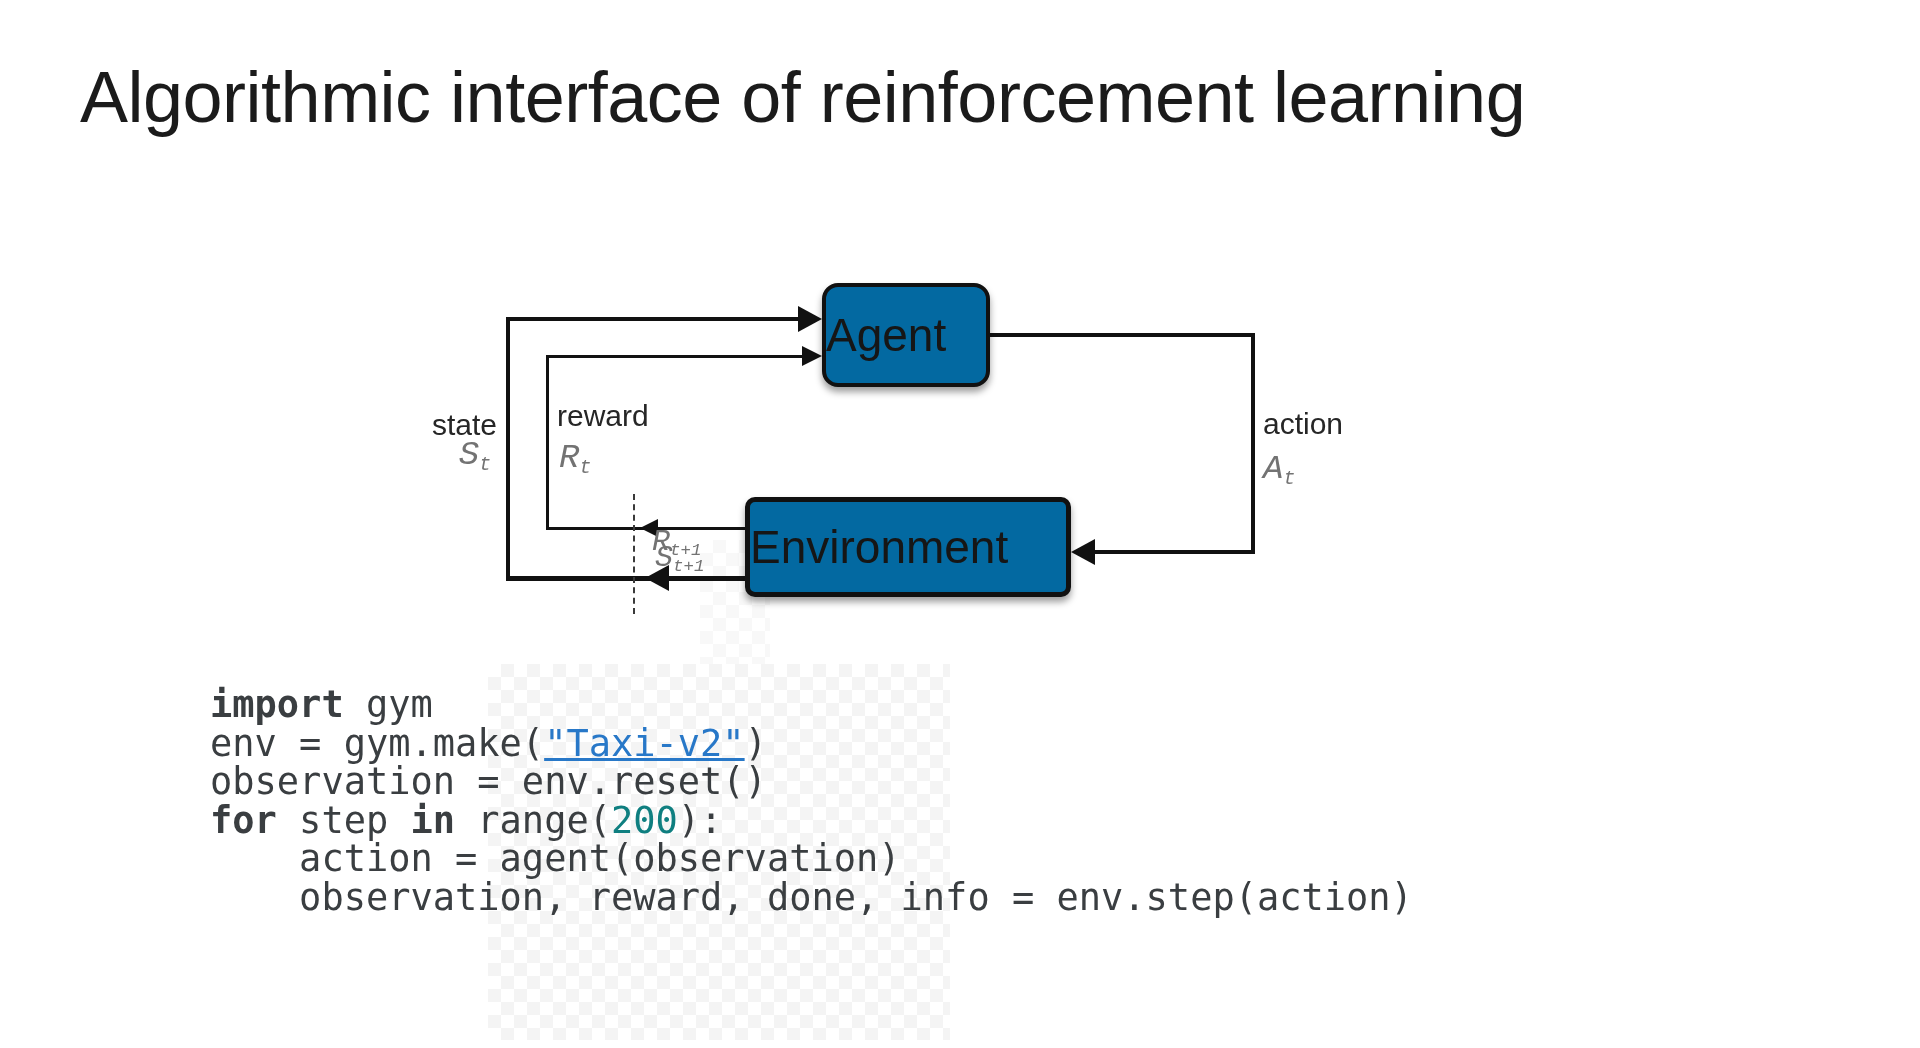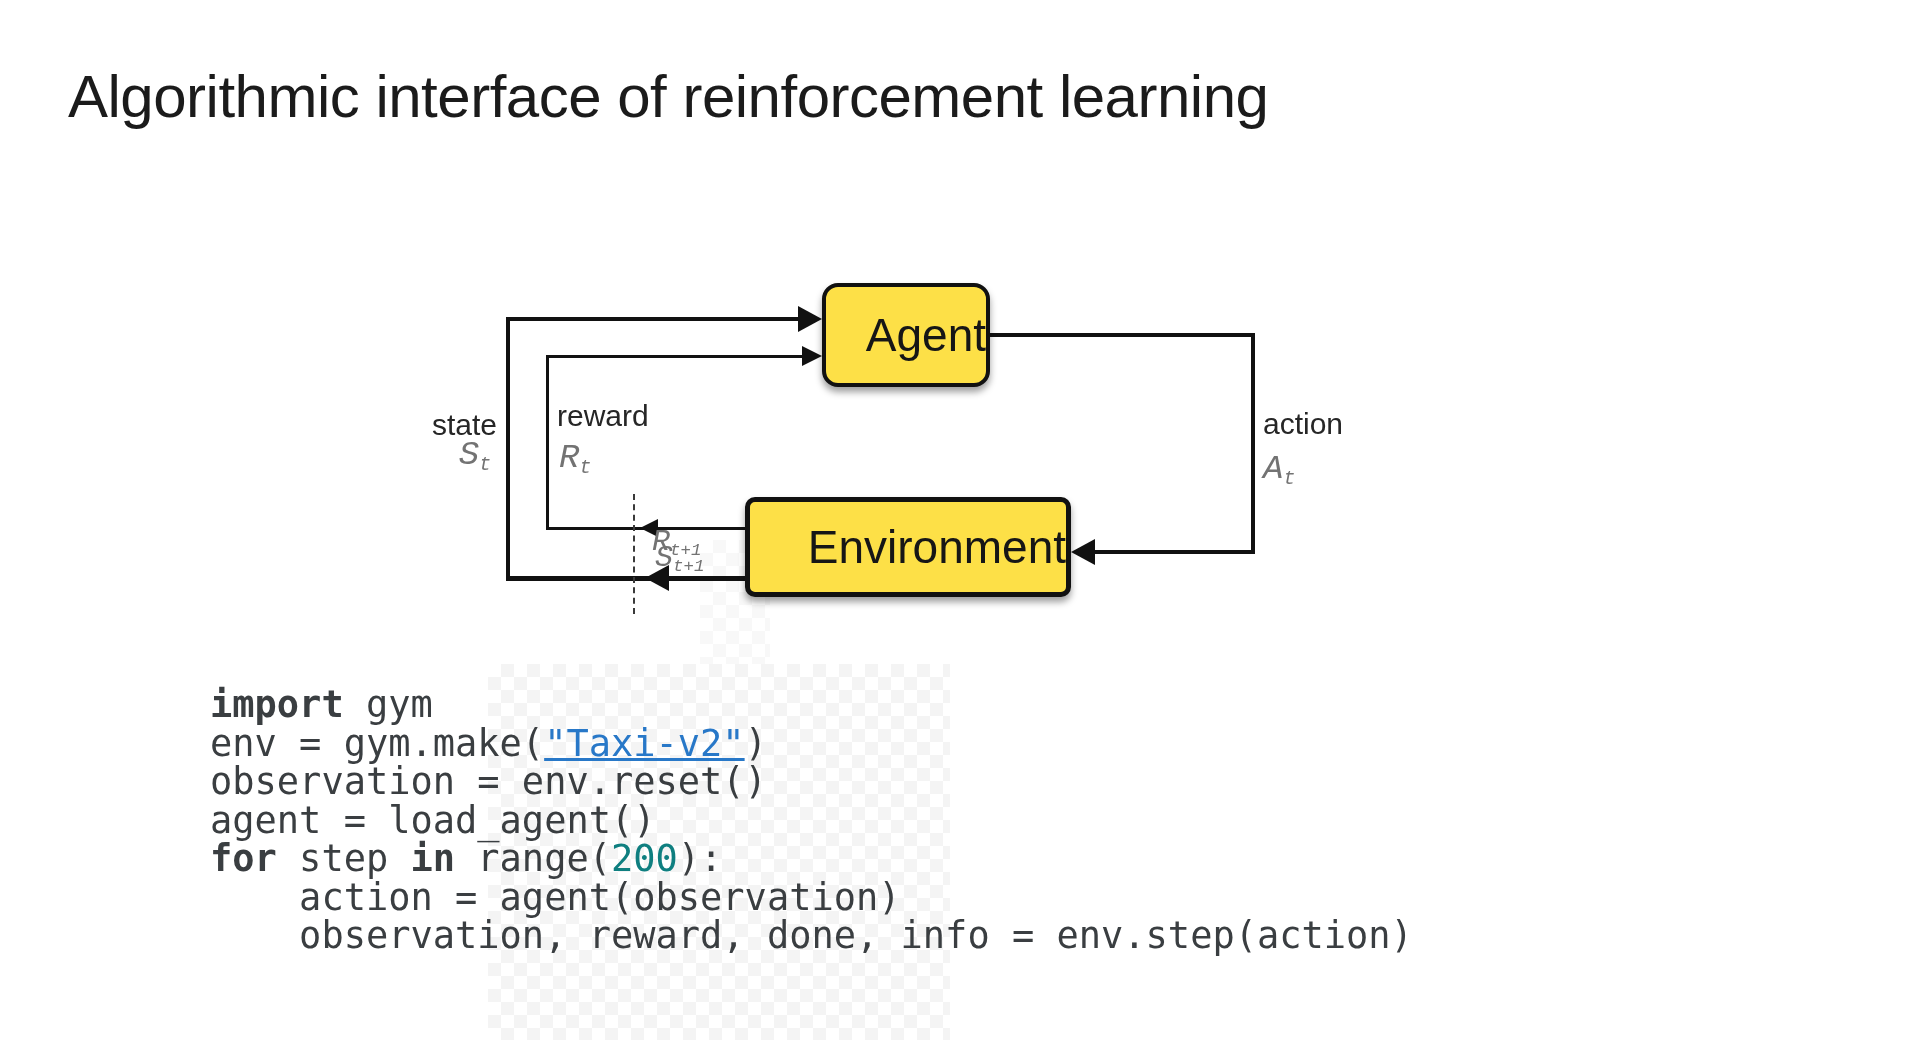--- a/index.html
+++ b/index.html
@@ -3,45 +3,45 @@
 <meta charset="utf-8">
 <style>
   html,body { margin:0; padding:0; background:#ffffff; }
   .slide {
     position:relative; width:1920px; height:1048px; background:#ffffff;
     overflow:hidden; font-family:"Liberation Sans", sans-serif;
   }
 
   
   .title {
-    position:absolute; left:68px; top:52px; margin:0;
-    font-size:60px; font-weight:400; letter-spacing:-0.5px;
+    position:absolute; left:80px; top:52px; margin:0;
+    font-size:72px; font-weight:400; letter-spacing:-0.5px;
     line-height:90px; color:var(--title-text,#1b1b1b); white-space:nowrap;
   }
 
   
   .checker {
     position:absolute;
     background: repeating-conic-gradient(rgba(0,0,0,0.045) 0% 25%, transparent 0% 50%);
     background-size:26px 26px;
   }
 
   
   .ln { position:absolute; background:var(--diagram-ink,#111); }
   .dashed { position:absolute; width:0; border-left:2px dashed #3a3a3a; }
   .arrow { position:absolute; width:0; height:0; }
   .ar-lg-r { border-top:13px solid transparent; border-bottom:13px solid transparent; border-left:24px solid var(--diagram-ink,#111); }
   .ar-md-r { border-top:10px solid transparent; border-bottom:10px solid transparent; border-left:20px solid var(--diagram-ink,#111); }
   .ar-sm-l { border-top:9px solid transparent; border-bottom:9px solid transparent; border-right:18px solid var(--diagram-ink,#111); }
   .ar-lg-l { border-top:13px solid transparent; border-bottom:13px solid transparent; border-right:24px solid var(--diagram-ink,#111); }
 
   .node {
-    position:absolute; box-sizing:border-box; background:#fde047;
+    position:absolute; box-sizing:border-box; background:#0369a1;
     border:4px solid var(--diagram-ink,#111); border-radius:16px;
-    display:flex; align-items:center; justify-content:flex-end;
+    display:flex; align-items:center; justify-content:flex-start;
     font-size:46px; color:#161616;
     box-shadow:0 5px 7px rgba(0,0,0,0.38);
   }
   .node.env { border-width:5px; border-radius:10px; }
 
   .dlabel { position:absolute; font-size:30px; color:#262626; white-space:nowrap; }
   .sym {
     position:absolute; font-family:Liberation Mono, monospace; font-style:italic;
     font-size:34px; color:#737373; white-space:nowrap;
   }
@@ -108,19 +108,18 @@
     <div class="sym" style="left:1263px; top:450px;"><i>A</i><sub>t</sub></div>
 
     <div class="sym small" style="left:652px; top:487px;margin-top:38px;"><i>R</i><sub>t+1</sub></div>
     <div class="sym small" style="left:655px; top:541px;"><i>S</i><sub>t+1</sub></div>
   </div>
 
   <div class="code">
       <div class="code-line"><span class="tok-keyword">import</span><span class="tok-plain"> gym</span></div>
       <div class="code-line"><span class="tok-plain">env = gym.make(</span><span class="tok-link">"Taxi-v2"</span><span class="tok-plain">)</span></div>
       <div class="code-line"><span class="tok-plain">observation = env.reset()</span></div>
-      <div class="code-line"><span class="tok-plain">agent = load_agent()</span></div>
       <div class="code-line"><span class="tok-keyword">for</span><span class="tok-plain"> step </span><span class="tok-keyword">in</span><span class="tok-plain"> range(</span><span class="tok-number">200</span><span class="tok-plain">):</span></div>
       <div class="code-line"><span class="tok-plain">    action = agent(observation)</span></div>
       <div class="code-line"><span class="tok-plain">    observation, reward, done, info = env.step(action)</span></div>
     </div>
 
 </div>
 
 </body></html>

